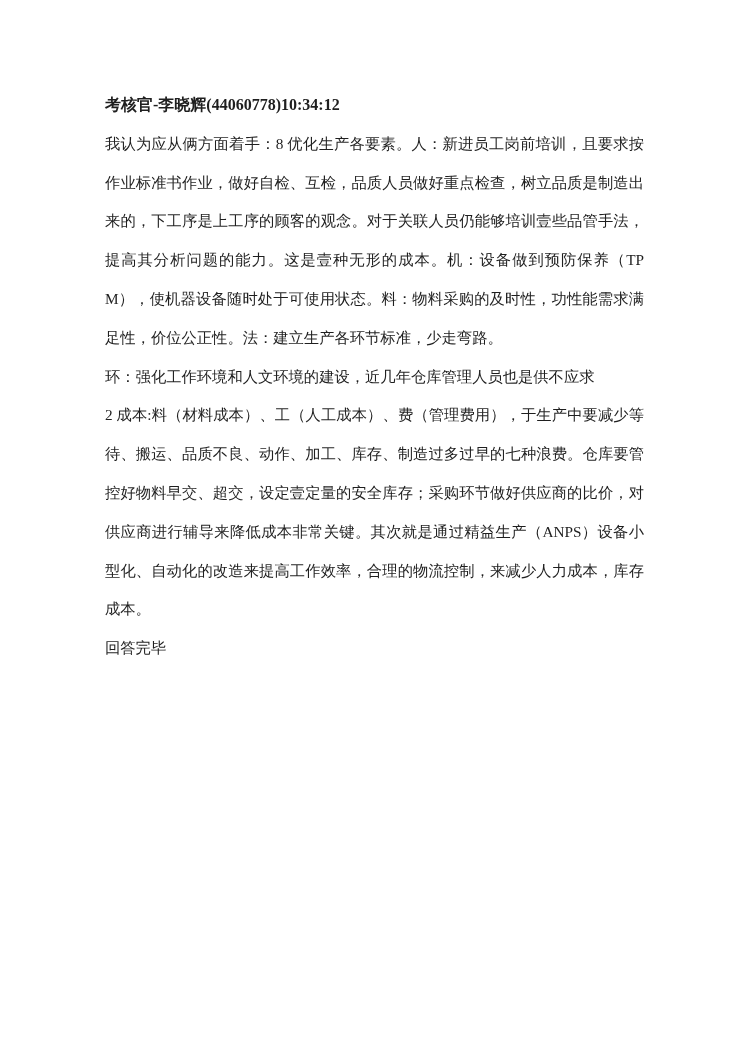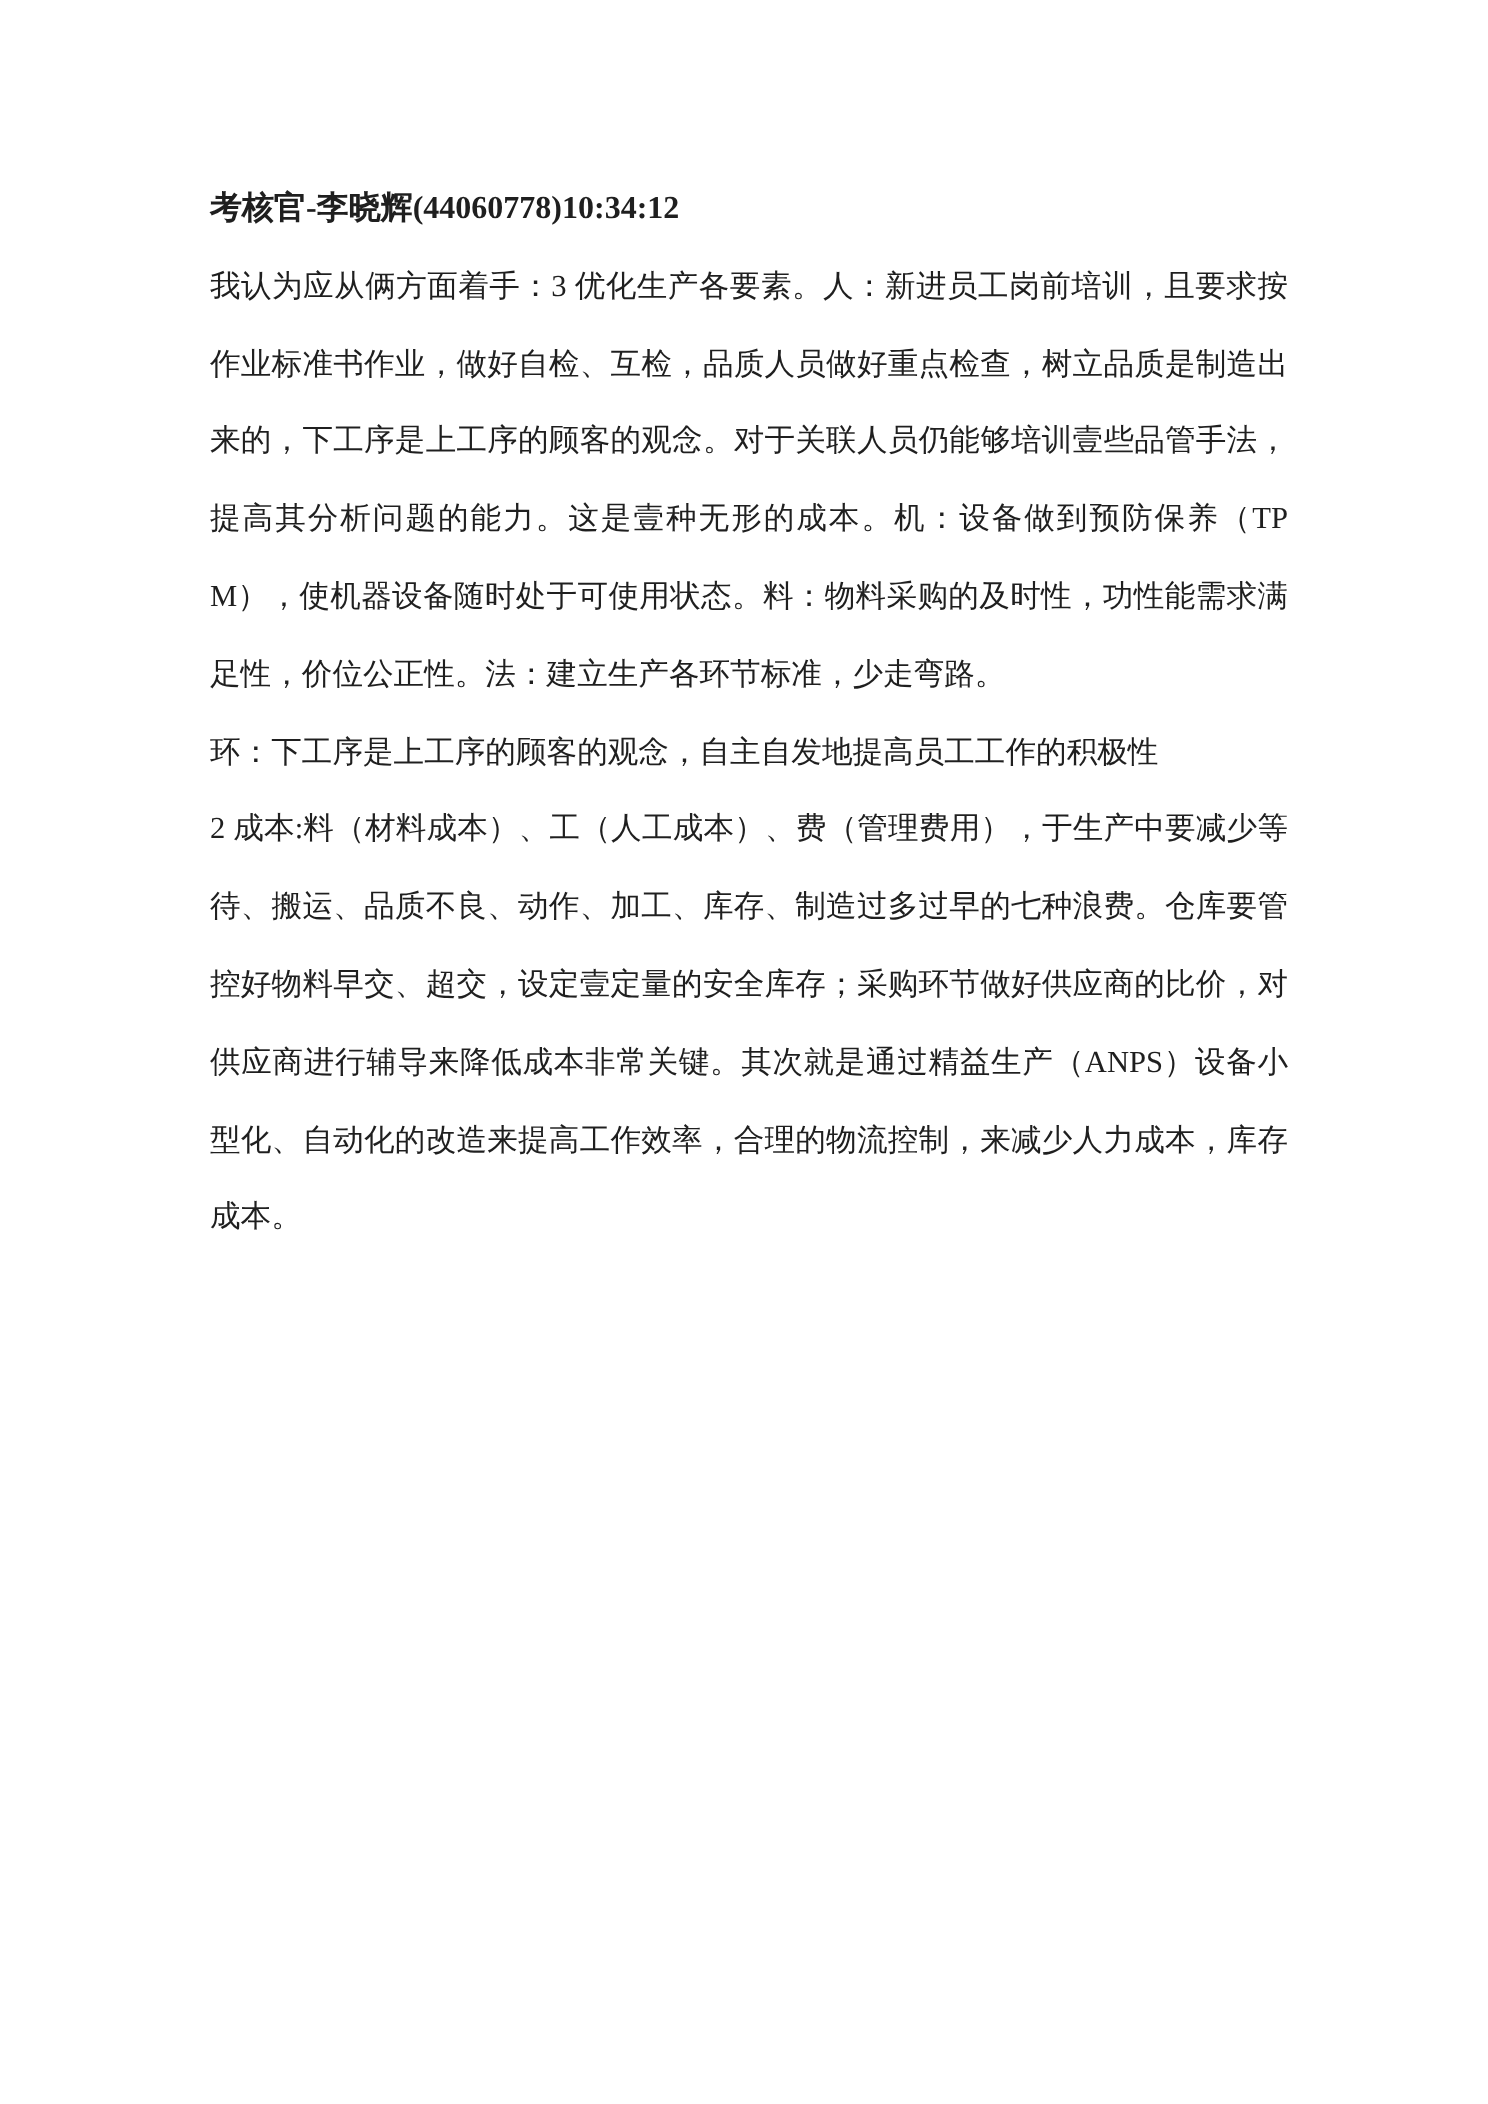--- a/index.html
+++ b/index.html
@@ -30,16 +30,17 @@
     font-size: 16px;
     text-align: left;
     word-break: normal;
   }
 </style>
 </head>
 <body>
 
 <div class="page">
   <p class="para heading">考核官-李晓辉(44060778)10:34:12</p>
-  <p class="para">我认为应从俩方面着手：3 优化生产各要素。人：新进员工岗前培训，且要求按作业标准书作业，做好自检、互检，品质人员做好重点检查，树立品质是制造出来的，下工序是上工序的顾客的观念。对于关联人员仍能够培训壹些品管手法，提高其分析问题的能力。这是壹种无形的成本。机：设备做到预防保养（TPM），使机器设备随时处于可使用状态。料：物料采购的及时性，功性能需求满足性，价位公正性。法：建立生产各环节标准，少走弯路。</p>
-  <p class="para">环：下工序是上工序的顾客的观念，自主自发地提高员工工作的积极性</p>
+  <p class="para">我认为应从俩方面着手：8 优化生产各要素。人：新进员工岗前培训，且要求按作业标准书作业，做好自检、互检，品质人员做好重点检查，树立品质是制造出来的，下工序是上工序的顾客的观念。对于关联人员仍能够培训壹些品管手法，提高其分析问题的能力。这是壹种无形的成本。机：设备做到预防保养（TPM），使机器设备随时处于可使用状态。料：物料采购的及时性，功性能需求满足性，价位公正性。法：建立生产各环节标准，少走弯路。</p>
+  <p class="para">环：强化工作环境和人文环境的建设，近几年仓库管理人员也是供不应求</p>
   <p class="para">2 成本:料（材料成本）、工（人工成本）、费（管理费用），于生产中要减少等待、搬运、品质不良、动作、加工、库存、制造过多过早的七种浪费。仓库要管控好物料早交、超交，设定壹定量的安全库存；采购环节做好供应商的比价，对供应商进行辅导来降低成本非常关键。其次就是通过精益生产（ANPS）设备小型化、自动化的改造来提高工作效率，合理的物流控制，来减少人力成本，库存成本。</p>
+  <p class="para">回答完毕</p>
 </div>
 
 </body></html>

